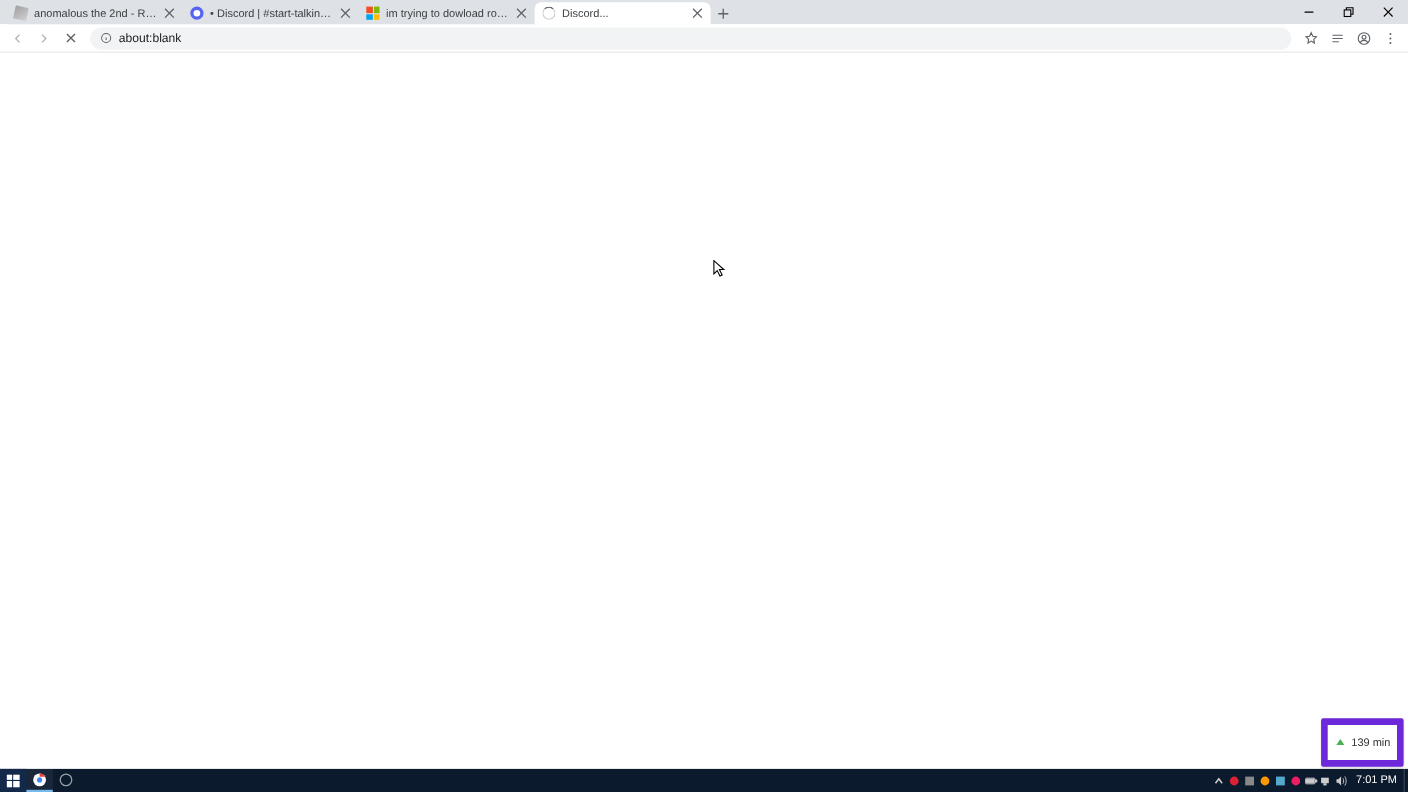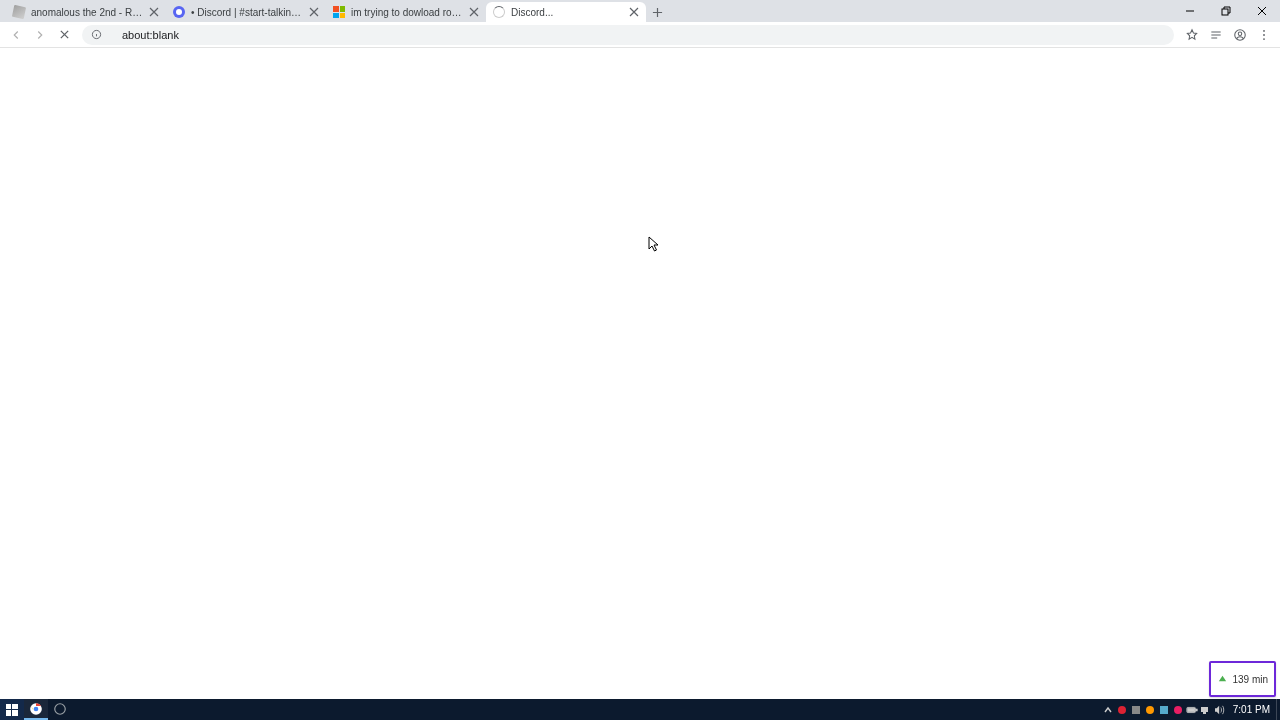--- a/index.html
+++ b/index.html
@@ -13,30 +13,30 @@
 .tab .favicon{width:14px;height:14px;margin-right:5px;flex-shrink:0;display:flex;align-items:center;justify-content:center}
 .tab .title{flex:1;white-space:nowrap;overflow:hidden;text-overflow:ellipsis;font-size:10px}
 .tab .close{width:12px;height:12px;margin-left:4px;flex-shrink:0;color:#5f6368;display:flex;align-items:center;justify-content:center;border-radius:50%}
 .newtab{width:22px;height:20px;display:flex;align-items:center;justify-content:center;color:#5f6368;font-size:14px;cursor:pointer}
 .win-controls{margin-left:auto;display:flex;height:22px}
 .win-btn{width:36px;height:100%;display:flex;align-items:center;justify-content:center;color:#333}
 
 .toolbar{height:26px;background:#fff;border-bottom:1px solid #e3e3e3;display:flex;align-items:center;padding:0 6px;gap:4px}
 .nav-btn{width:20px;height:20px;border-radius:50%;display:flex;align-items:center;justify-content:center;color:#5f6368}
 .nav-btn.disabled{color:#b0b0b0}
-.omnibox{flex:1;height:20px;background:#f1f3f4;border-radius:10px;display:flex;align-items:center;padding:0 8px;gap:20px;margin:12px 4px}
+.omnibox{flex:1;height:20px;background:#f1f3f4;border-radius:10px;display:flex;align-items:center;padding:0 8px;gap:6px;margin:12px 4px}
 .omnibox .siteinfo{width:12px;height:12px;display:flex;align-items:center;justify-content:center;color:#5f6368}
 .omnibox input{border:none;background:transparent;outline:none;font-size:11px;color:#202124;flex:1}
 .tb-icon{width:20px;height:20px;border-radius:50%;display:flex;align-items:center;justify-content:center;color:#5f6368}
 
 .content{flex:1;background:#fff;position:relative}
 .cursor{position:absolute;width:12px;height:18px;pointer-events:none}
 
 
-.widget{position:absolute;right:4px;bottom:2px;height:28px;background:#fff;border:2px solid #6d28d9;border-radius:2px;display:flex;align-items:center;padding:16px 6px;gap:4px;box-shadow:0 1px 2px rgba(0,0,0,.15);font-size:10px;color:#333}
+.widget{position:absolute;right:4px;bottom:2px;height:28px;background:#fff;border:6px solid #6d28d9;border-radius:2px;display:flex;align-items:center;padding:16px 6px;gap:4px;box-shadow:0 1px 2px rgba(0,0,0,.15);font-size:10px;color:#333}
 
 
 .taskbar{height:21px;background:#0c1a2e;display:flex;align-items:flex-start;position:relative}
 .task-item{height:21px;display:flex;align-items:center;justify-content:center;color:#fff}
 .task-item.start{width:24px;background:#13294a}
 .task-item.pinned{width:24px;border-bottom:2px solid transparent}
 .task-item.pinned.active{border-bottom:2px solid #76b9ed;background:rgba(255,255,255,.06)}
 .tray{margin-left:auto;display:flex;align-items:center;height:100%;padding-right:0}
 .tray-icon{width:14px;height:21px;display:flex;align-items:center;justify-content:center;color:#d0d0d0}
 .clock{font-size:10px;color:#fff;padding:0 6px}

